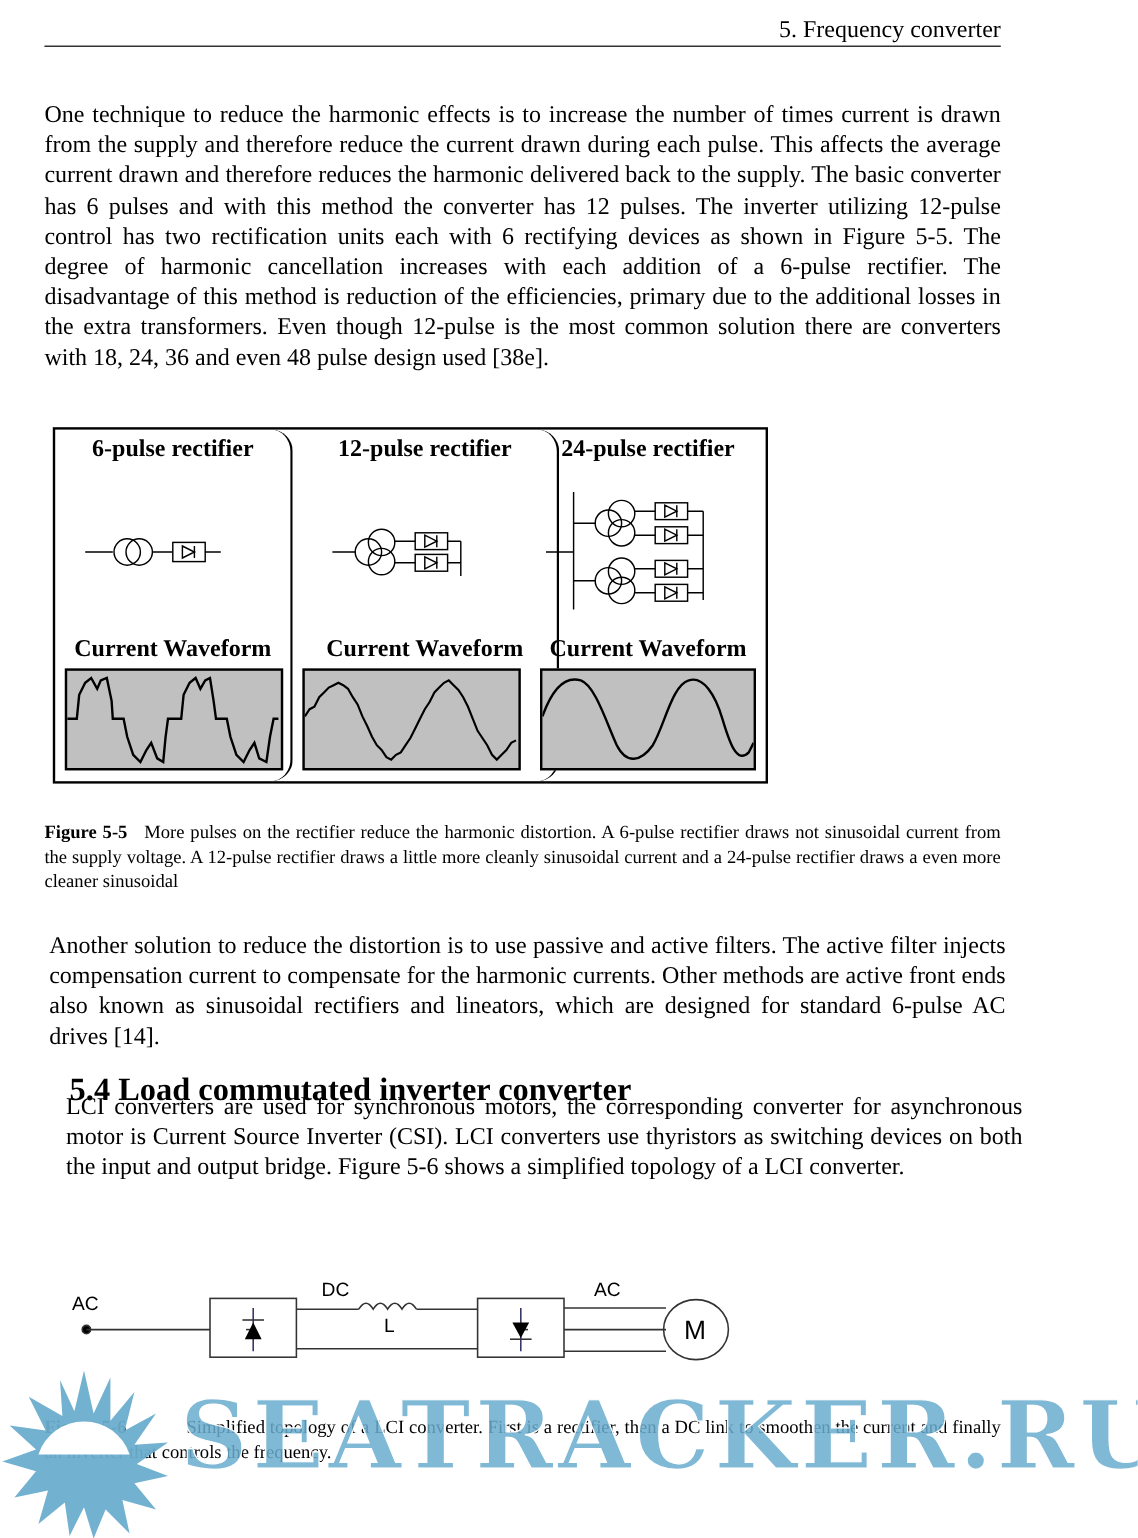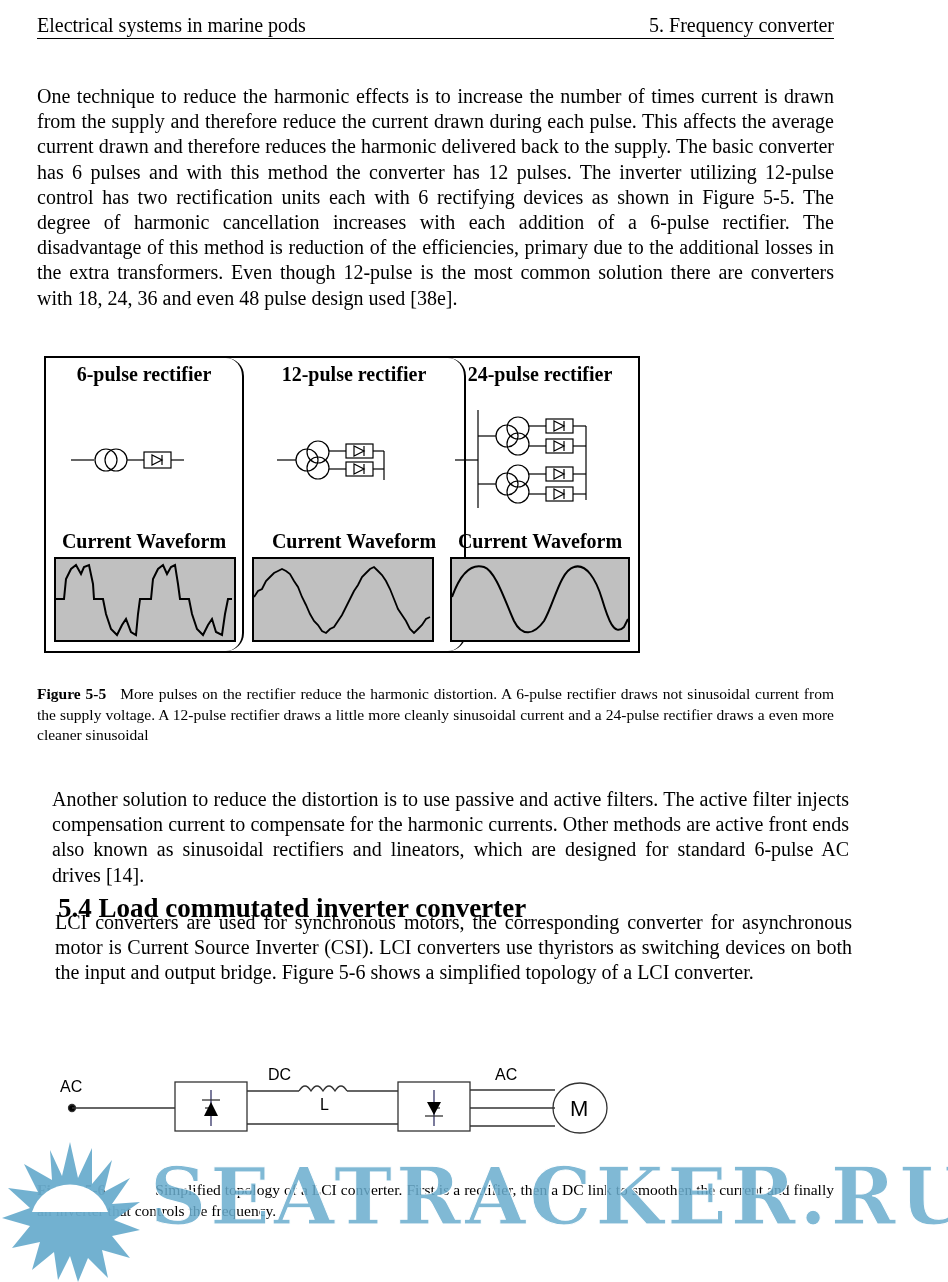--- a/index.html
+++ b/index.html
@@ -23,21 +23,20 @@
   .h2 { position:absolute; left:58px; top:893px; font-family:Liberation Serif, serif; font-weight:bold; font-size:27px; }
   .lci { position:absolute; left:40px; top:1060px; width:630px; height:85px; }
   #cap56 { top:1180px; left:37px; width:797px; }
   .wm { position:absolute; left:0; top:1140px; width:948px; height:142px; pointer-events:none; }
   .wm-text { position:absolute; left:150px; top:1158px; font-family:"DejaVu Serif", serif; font-weight:bold; font-size:78px; letter-spacing:4px; color:rgba(106,173,206,0.85); -webkit-text-stroke:1px #fff; line-height:1; }
 </style>
 </head>
 <body>
 
 <div class="header">
-  <span class="l">Electrical systems in marine pods</span>
   <span class="r">5. Frequency converter</span>
 </div>
 
 <p class="para" id="p1" style="margin:0">One technique to reduce the harmonic effects is to increase the number of times current is drawn from the supply and therefore reduce the current drawn during each pulse. This affects the average current drawn and therefore reduces the harmonic delivered back to the supply. The basic converter has 6 pulses and with this method the converter has 12 pulses. The inverter utilizing 12-pulse control has two rectification units each with 6 rectifying devices as shown in Figure 5-5. The degree of harmonic cancellation increases with each addition of a 6-pulse rectifier. The disadvantage of this method is reduction of the efficiencies, primary due to the additional losses in the extra transformers. Even though 12-pulse is the most common solution there are converters with 18, 24, 36 and even 48 pulse design used [38e].</p>
 
 <div class="fig55">
 
   <div class="col" style="left:0;width:198px;">
     <div class="col-title">6-pulse rectifier</div>
     <svg style="position:absolute;left:20px;top:85px" width="140" height="35">
@@ -132,21 +131,21 @@
         <path fill="none" stroke="#000" stroke-width="2" d="M0,38 C10,10 22,5 32,8 C44,12 54,45 62,62 C70,78 82,76 92,62 C102,45 108,12 122,8 C134,4 144,20 150,40 C156,60 162,78 172,68 L176,60"></path>
       </svg>
     </div>
   </div>
 </div>
 
 <div class="caption" id="cap55">
   <b>Figure 5-5</b><span>More pulses on the rectifier reduce the harmonic distortion. A 6-pulse rectifier draws not sinusoidal current from the supply voltage. A 12-pulse rectifier draws a little more cleanly sinusoidal current and a 24-pulse rectifier draws a even more cleaner sinusoidal</span>
 </div>
 
-<p class="para" id="p2" style="margin:15px">Another solution to reduce the distortion is to use passive and active filters. The active filter injects compensation current to compensate for the harmonic currents. Other methods are active front ends also known as sinusoidal rectifiers and lineators, which are designed for standard 6-pulse AC drives [14].</p>
+<p class="para" id="p2" style="margin:4px">Another solution to reduce the distortion is to use passive and active filters. The active filter injects compensation current to compensate for the harmonic currents. Other methods are active front ends also known as sinusoidal rectifiers and lineators, which are designed for standard 6-pulse AC drives [14].</p>
 
 <div class="h2">
   <span>5.4</span>&nbsp;<span>Load commutated inverter converter</span>
 </div>
 
 <p class="para" id="p3" style="margin:18px;top:892px">LCI converters are used for synchronous motors, the corresponding converter for asynchronous motor is Current Source Inverter (CSI). LCI converters use thyristors as switching devices on both the input and output bridge. Figure 5-6 shows a simplified topology of a LCI converter.</p>
 
 <div class="lci">
   <svg width="630" height="85" viewBox="0 0 630 85" font-family="Liberation Sans, sans-serif" font-size="16">
     <g fill="none" stroke="#333" stroke-width="1.3">

